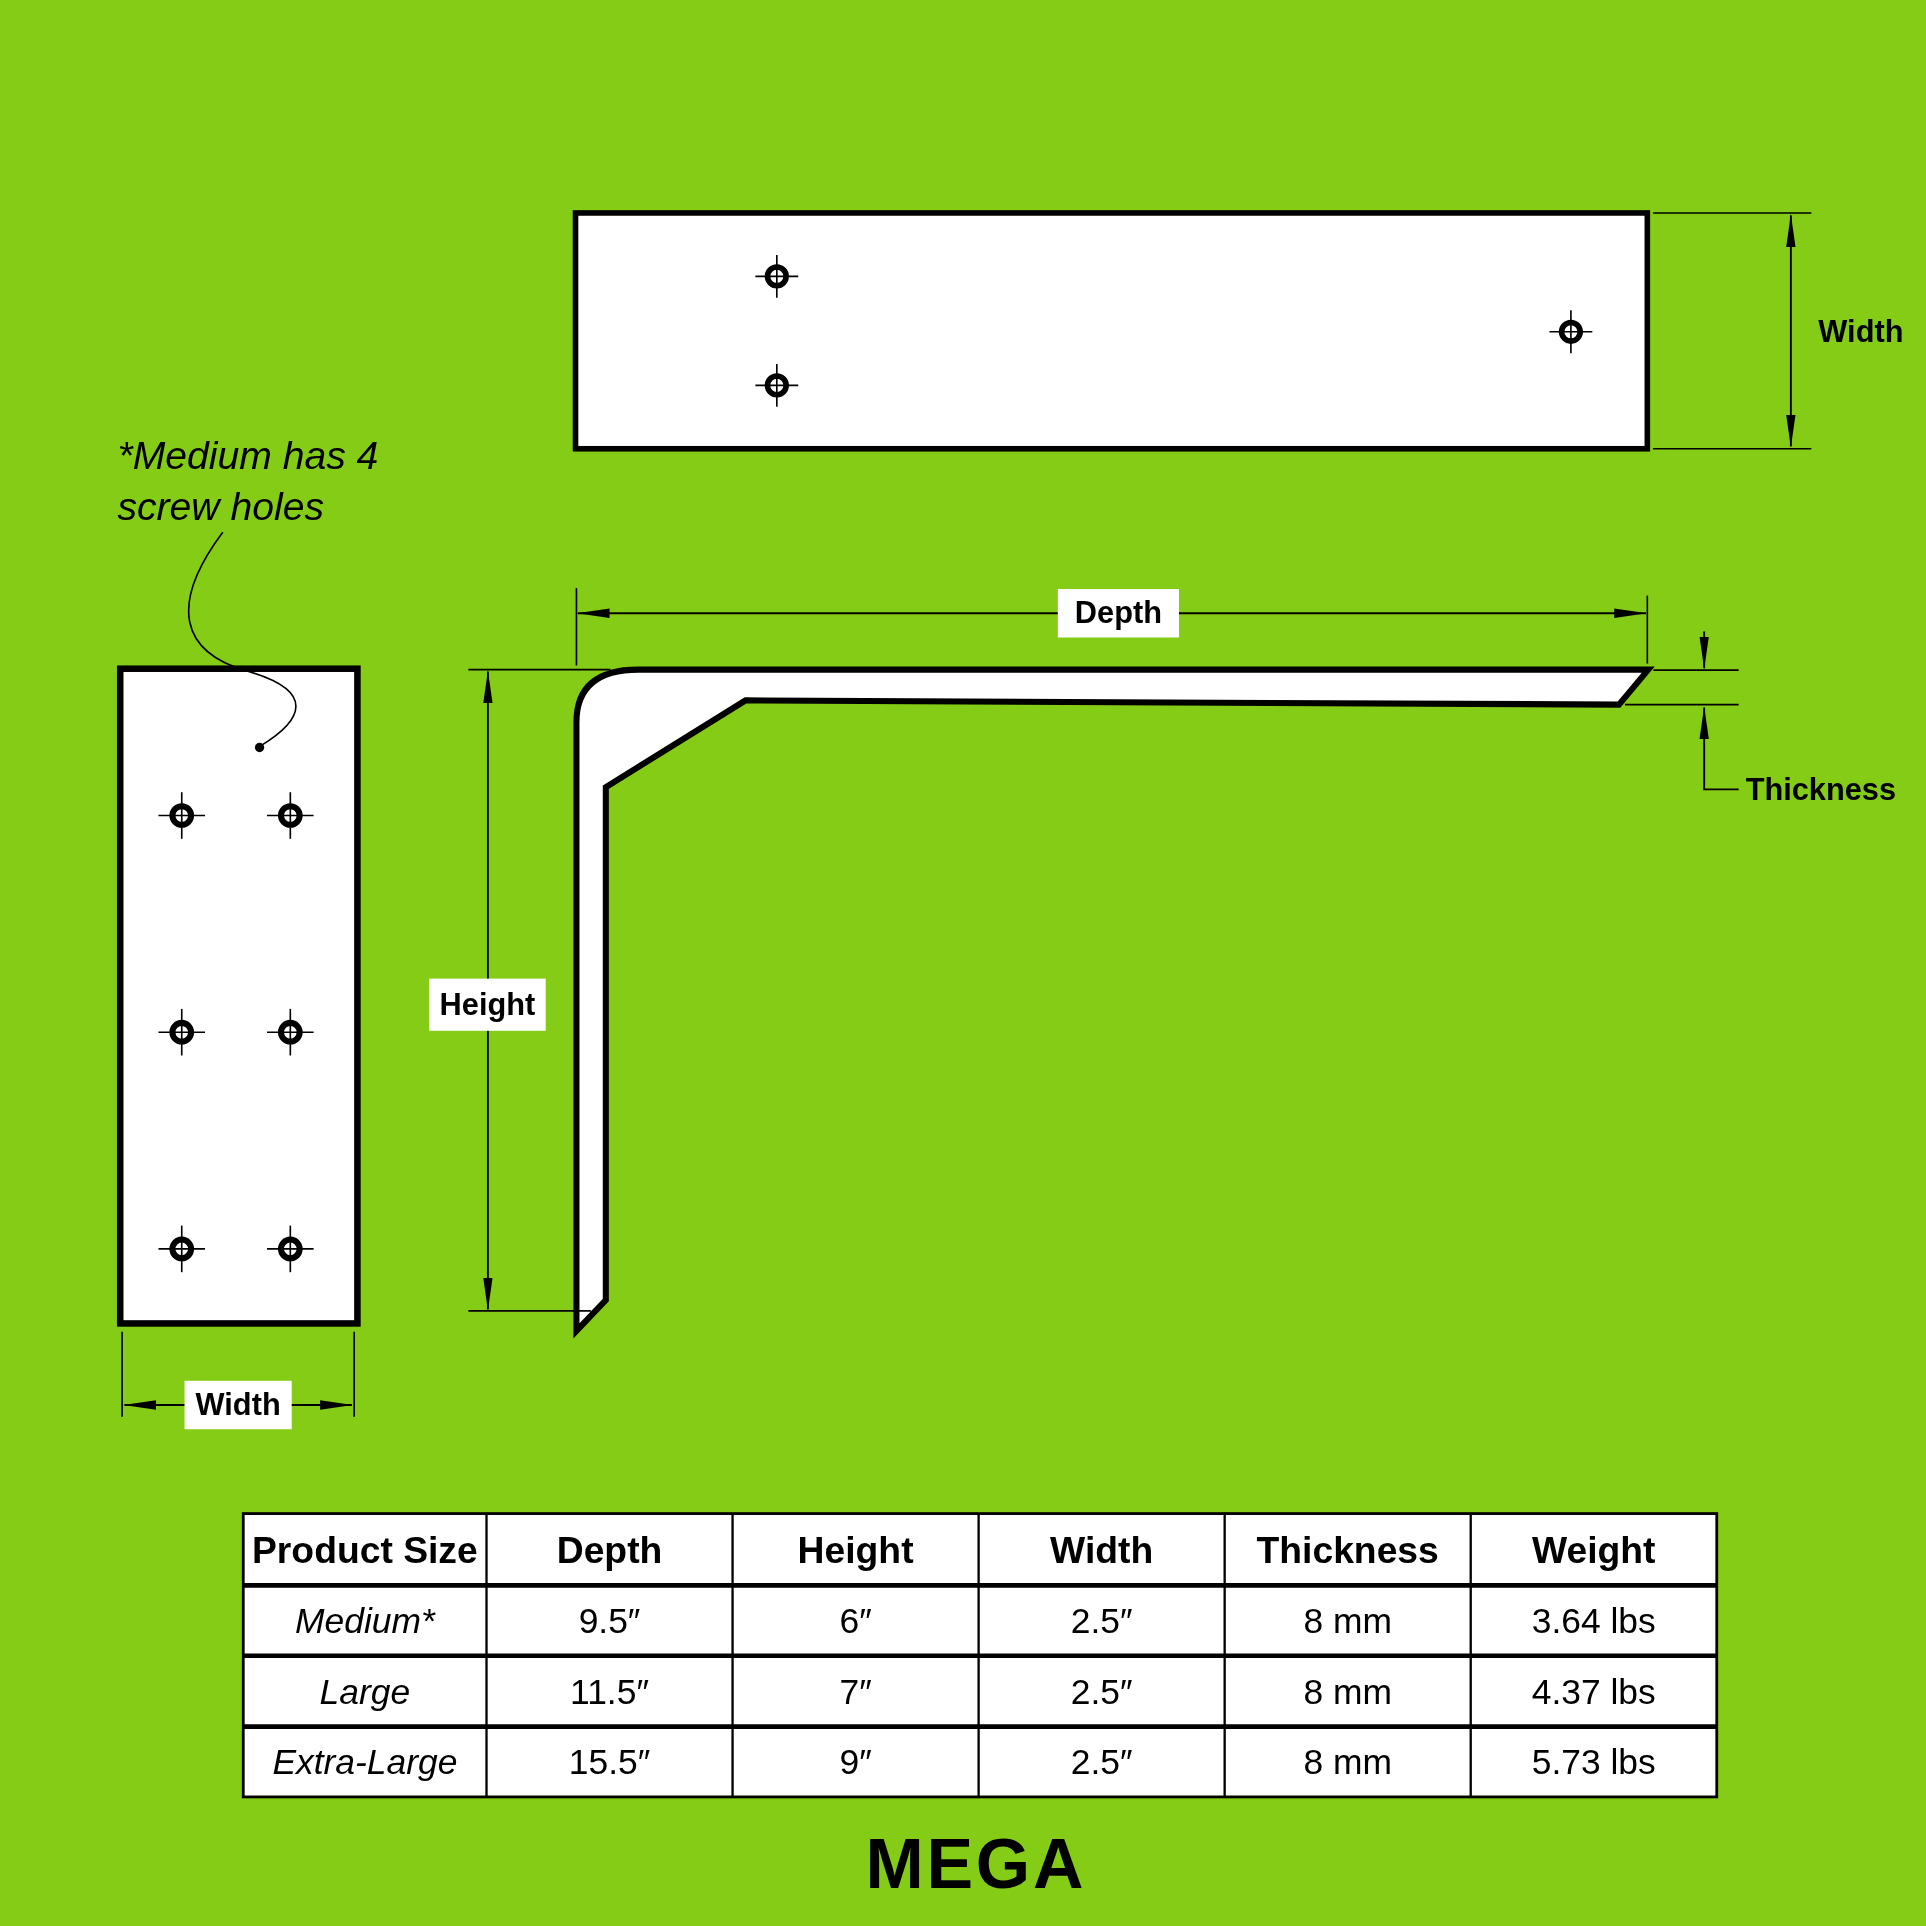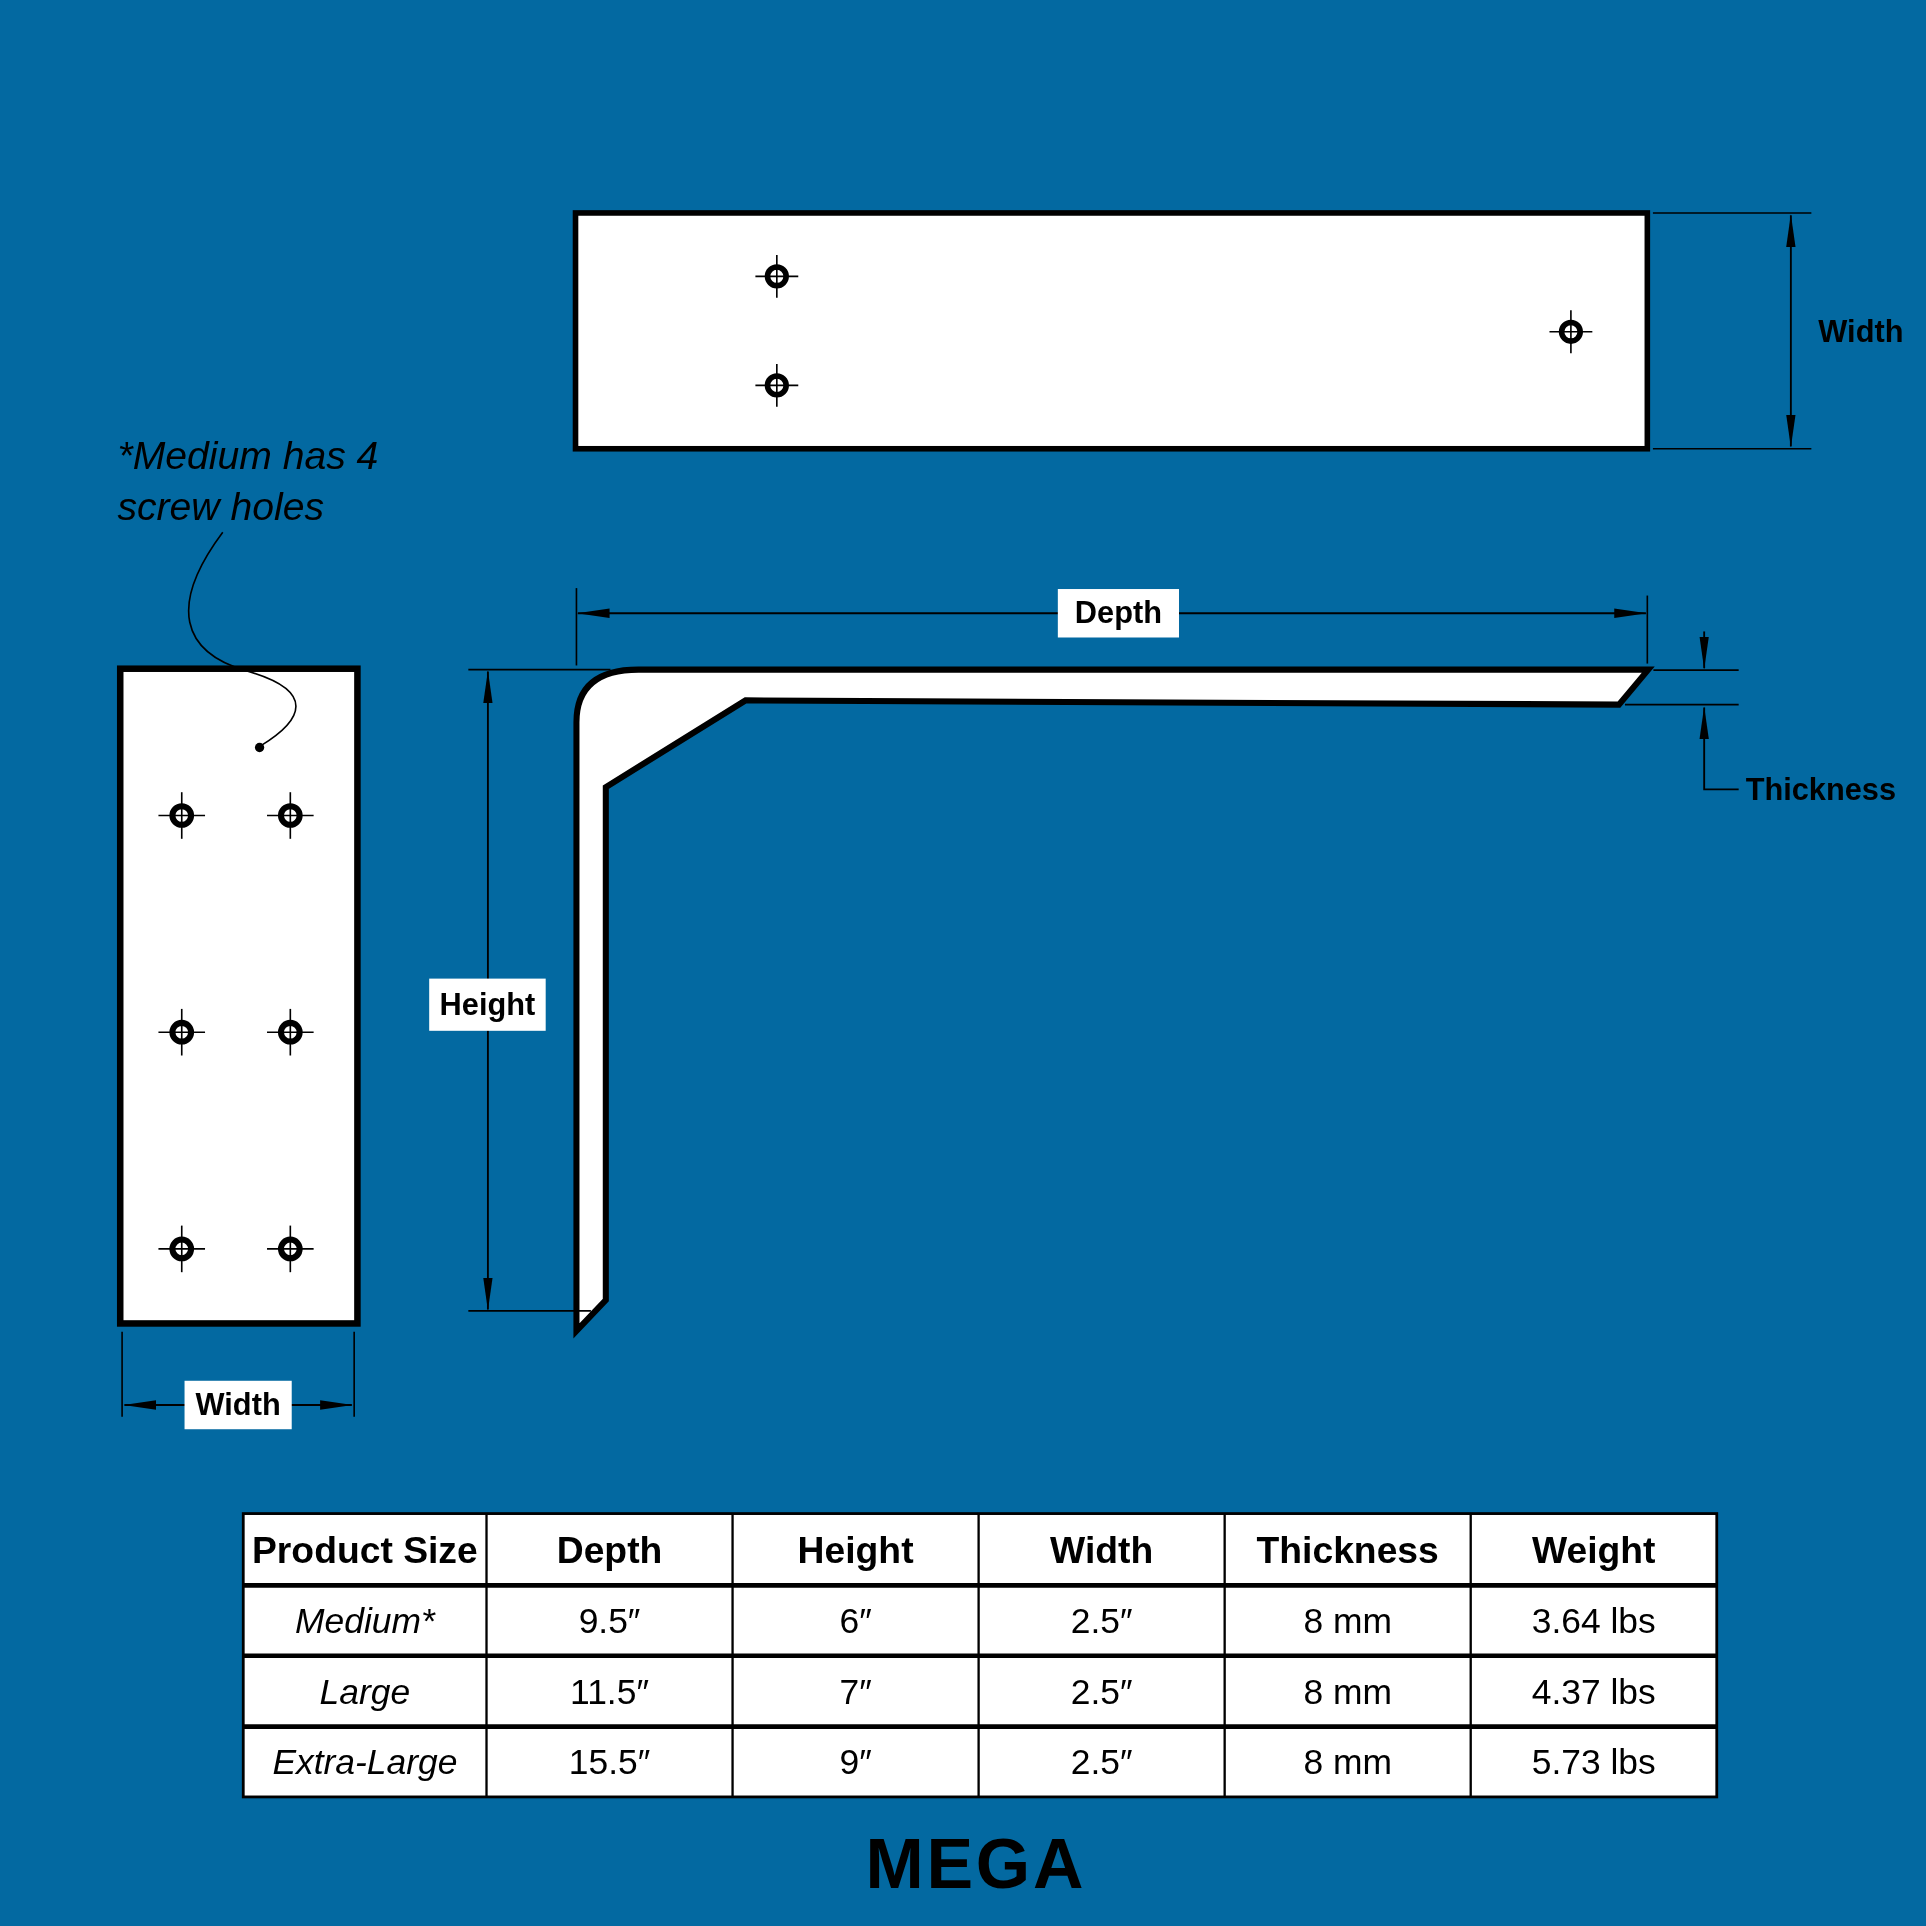--- a/index.html
+++ b/index.html
@@ -1,16 +1,16 @@
 <!DOCTYPE html>
 <html style="font-size:7.5px"><head>
 <meta charset="utf-8">
 <style>
   html,body{margin:0;padding:0;background:#ffffff;}
-  .page{position:relative;width:1926px;height:1926px;background:#0369a1;}
+  .page{position:relative;width:1926px;height:1926px;background:#84cc16;}
   svg{display:block;}
   .outline{fill:#ffffff;stroke:#000000;}
   .thin{stroke:#000000;stroke-width:3.5;fill:none;}
   .dim{stroke:#000000;stroke-width:4;fill:none;}
   .tline{stroke:#000000;fill:none;}
   .gap{fill:#ffffff;stroke:none;}
   .dimlabel{font-family:"Liberation Sans",sans-serif;font-weight:700;font-size:66px;fill:#000000;}
   .notetext{font-family:"Liberation Sans",sans-serif;font-style:italic;font-weight:400;font-size:84px;fill:#000000;}
   .th{font-family:"Liberation Sans",sans-serif;font-weight:700;font-size:80px;fill:#000000;}
   .td{font-family:"Liberation Sans",sans-serif;font-weight:400;font-size:76px;fill:#000000;}

